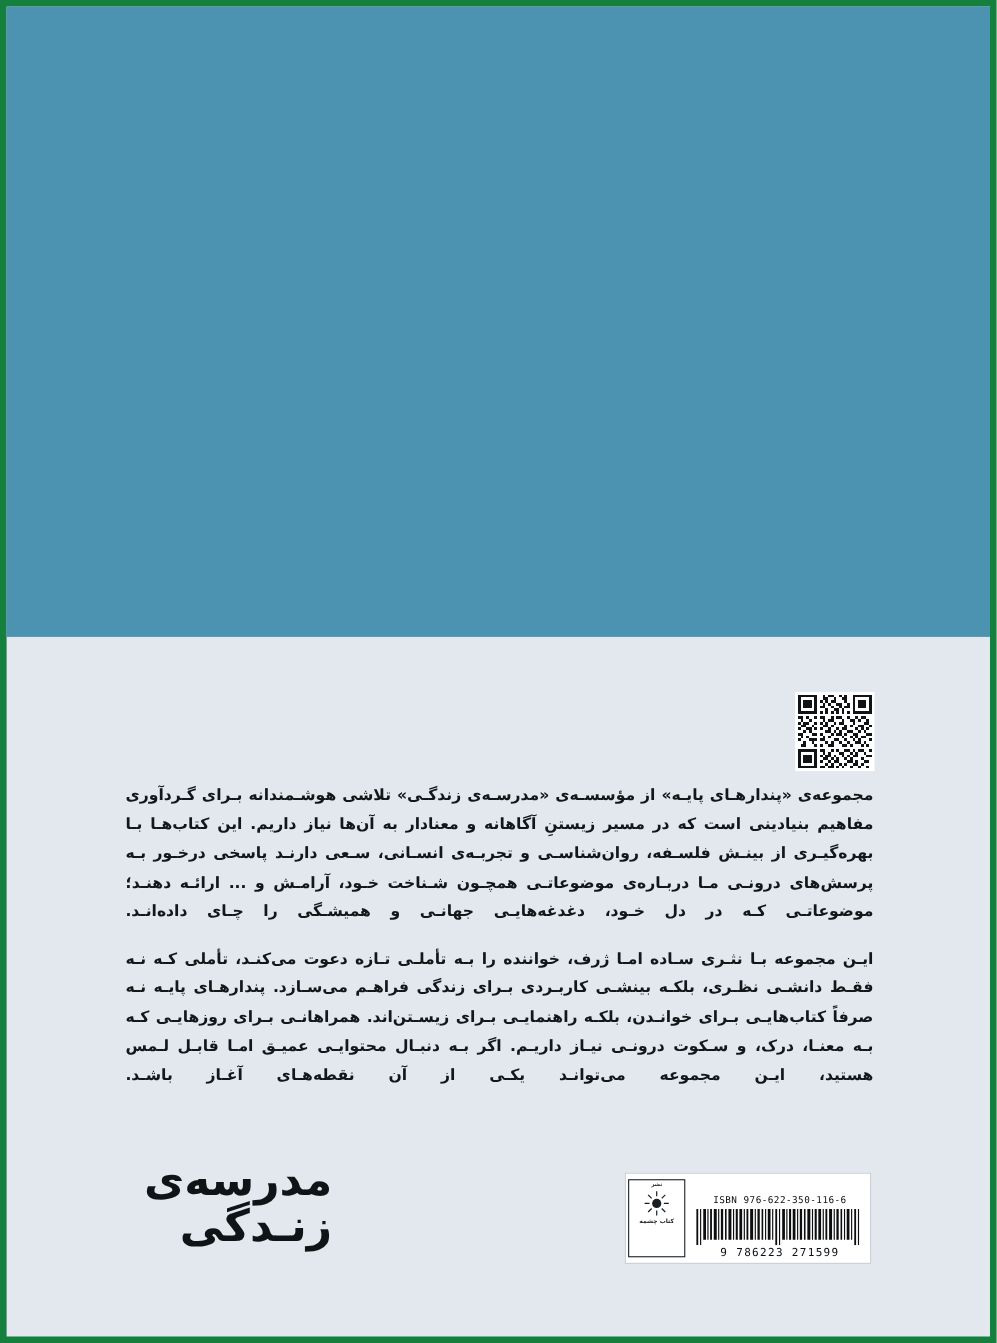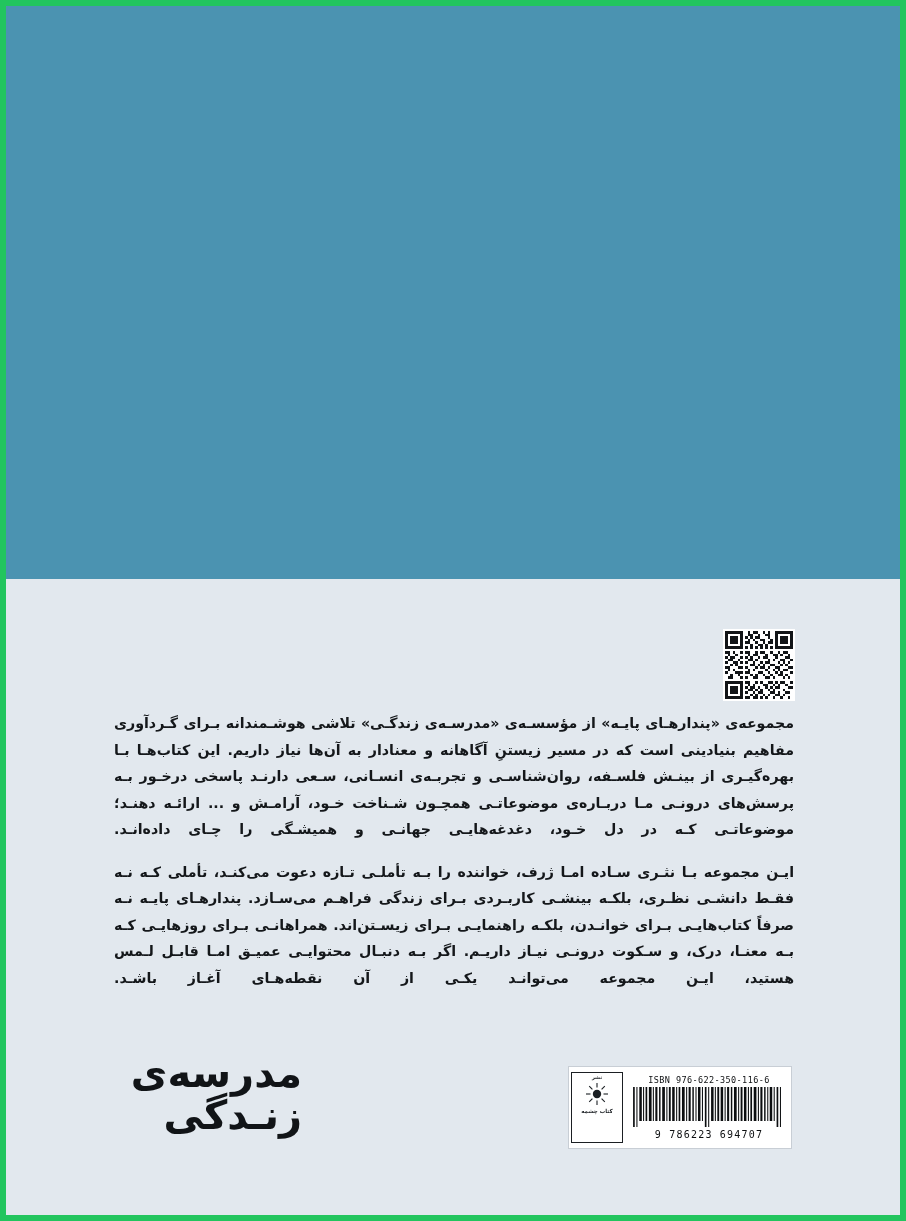--- a/index.html
+++ b/index.html
@@ -11,21 +11,21 @@
     width: 906px;
     height: 1221px;
     position: relative;
     font-family: "DejaVu Sans", "Liberation Sans", sans-serif;
     overflow: hidden;
   }
 
   .page {
     position: absolute;
     inset: 0;
-    background: #22c55e;
+    background: #15803d;
   }
 
   
   .paper {
     position: absolute;
     left: 6px;
     top: 6px;
     width: 894px;
     height: 1209px;
     background: #e2e8ee;
@@ -138,21 +138,21 @@
     line-height: 1.1;
     margin-top: 1px;
   }
 
   .barcode-area {
     flex: 1;
     display: flex;
     flex-direction: column;
     align-items: center;
     justify-content: flex-start;
-    padding: 8px 4px 3px 4px;
+    padding: 20px 4px 3px 4px;
     box-sizing: border-box;
   }
   .isbn-text {
     font-family: "DejaVu Sans Mono", "Liberation Mono", monospace;
     font-size: 8.5px;
     letter-spacing: 0.4px;
     color: #0c0e10;
     direction: ltr;
     margin-bottom: 2px;
   }
@@ -449,18 +449,18 @@
           <rect x="122" y="0" width="1" height="34"></rect>
             <rect x="124.4" y="0" width="2" height="34"></rect>
           <rect x="128" y="0" width="1.4" height="34"></rect>
             <rect x="131" y="0" width="1" height="34"></rect>
           <rect x="133.4" y="0" width="2.4" height="34"></rect>
             <rect x="137.2" y="0" width="1" height="34"></rect>
           <rect x="140" y="0" width="1.6" height="40"></rect>
             <rect x="143.2" y="0" width="1" height="40"></rect>
         </g>
       </svg>
-      <div class="ean-text">9 786223 694707</div>
+      <div class="ean-text">9 786223 271599</div>
     </div>
 
   </div>
 
 </div>
 
 </body></html>

